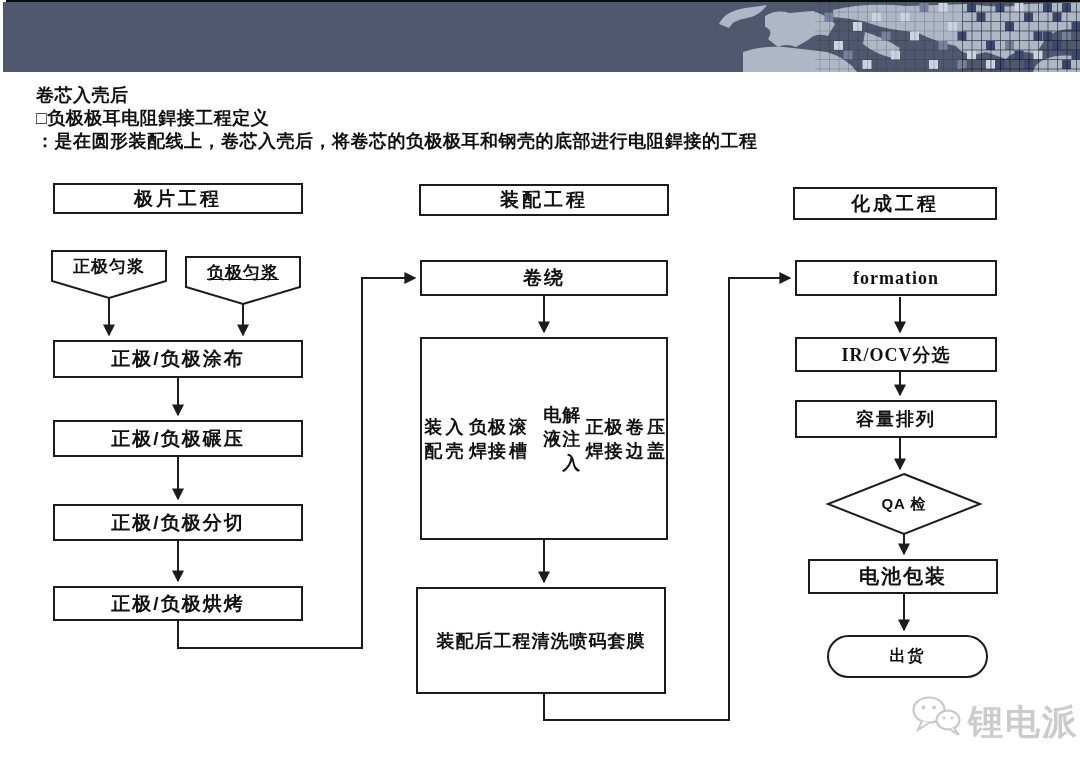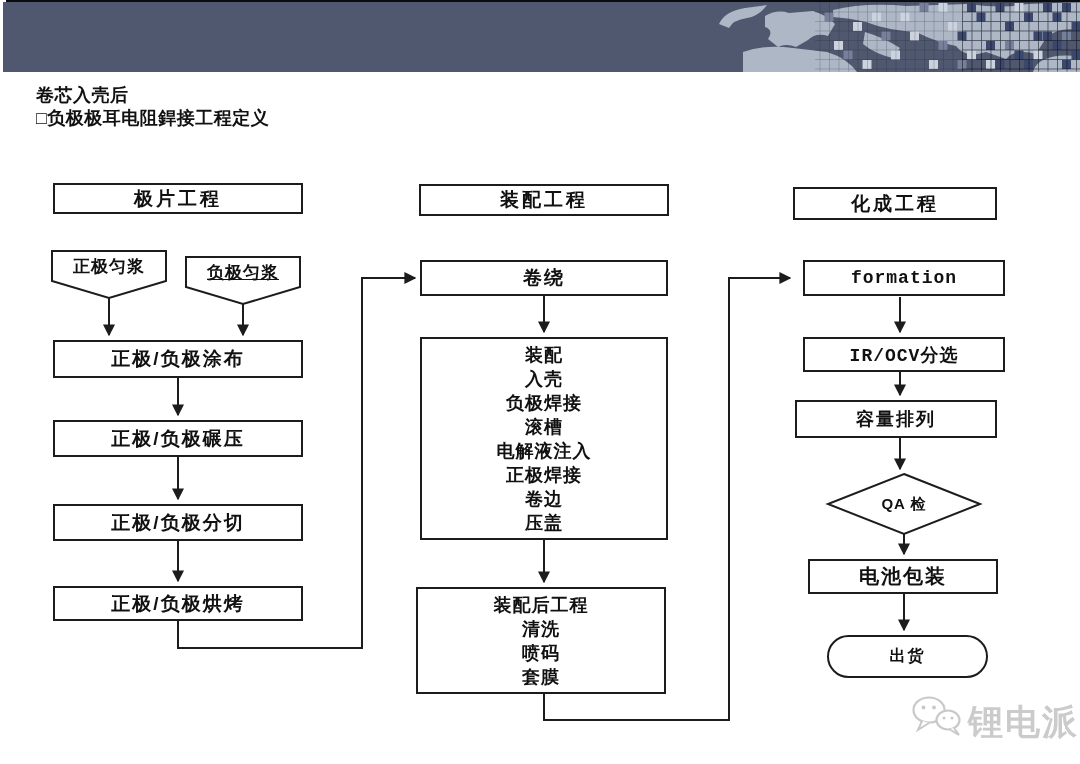--- a/index.html
+++ b/index.html
@@ -14,23 +14,23 @@
     position:absolute;left:36px;top:84px;font-size:18px;font-weight:bold;
     line-height:23px;letter-spacing:0.5px;white-space:nowrap;
   }
   .flow-svg{position:absolute;left:0;top:0;width:1080px;height:764px;}
   .box{
     position:absolute;box-sizing:border-box;border:2px solid #1c1c1c;background:#ffffff;
     display:flex;align-items:center;justify-content:center;text-align:center;
     font-weight:bold;font-size:19px;letter-spacing:2px;
   }
   .box.hdr{letter-spacing:3px;}
-  .box.multi{flex-direction:column;line-height:24px;font-size:18px;letter-spacing:1px;text-align:right;}
+  .box.multi{flex-direction:row;line-height:24px;font-size:18px;letter-spacing:1px;text-align:right;}
   .box.pill{border-radius:22px;font-size:16px;}
-  .mono{font-family:Liberation Mono, monospace;letter-spacing:1px;margin-left:8px;}
+  .mono{font-family:Liberation Serif, serif;letter-spacing:1px;}
   .label{
     position:absolute;display:flex;align-items:center;justify-content:center;text-align:center;
     font-weight:bold;font-size:17px;letter-spacing:1px;pointer-events:none;
   }
   .watermark{position:absolute;left:910px;top:695px;width:160px;height:50px;}
   .wm-text{
     position:absolute;left:58px;top:4px;font-size:35px;font-weight:bold;
     color:#cbcbcb;letter-spacing:2px;white-space:nowrap;
   }
 </style>
@@ -113,20 +113,21 @@
       </g>
 
       <rect x="100" y="0.5" width="265" height="69" fill="url(#g1)"></rect>
       <rect x="247" y="0.5" width="118" height="69" fill="url(#g2)"></rect>
     </svg>
   </div>
 
   <div class="title-block">
     <div>卷芯入壳后</div>
     <div>□负极极耳电阻銲接工程定义</div>
+    <div>：是在圆形装配线上，卷芯入壳后，将卷芯的负极极耳和钢壳的底部进行电阻銲接的工程</div>
   </div>
 
   <svg class="flow-svg" viewBox="0 0 1080 764">
     <defs>
       <marker id="arw" markerWidth="6" markerHeight="6" refX="5.3" refY="3" orient="auto">
         <path d="M0,0 L6,3 L0,6 Z" fill="#1c1c1c"></path>
       </marker>
     </defs>
     <g stroke="#1c1c1c" stroke-width="2" fill="none">
 

